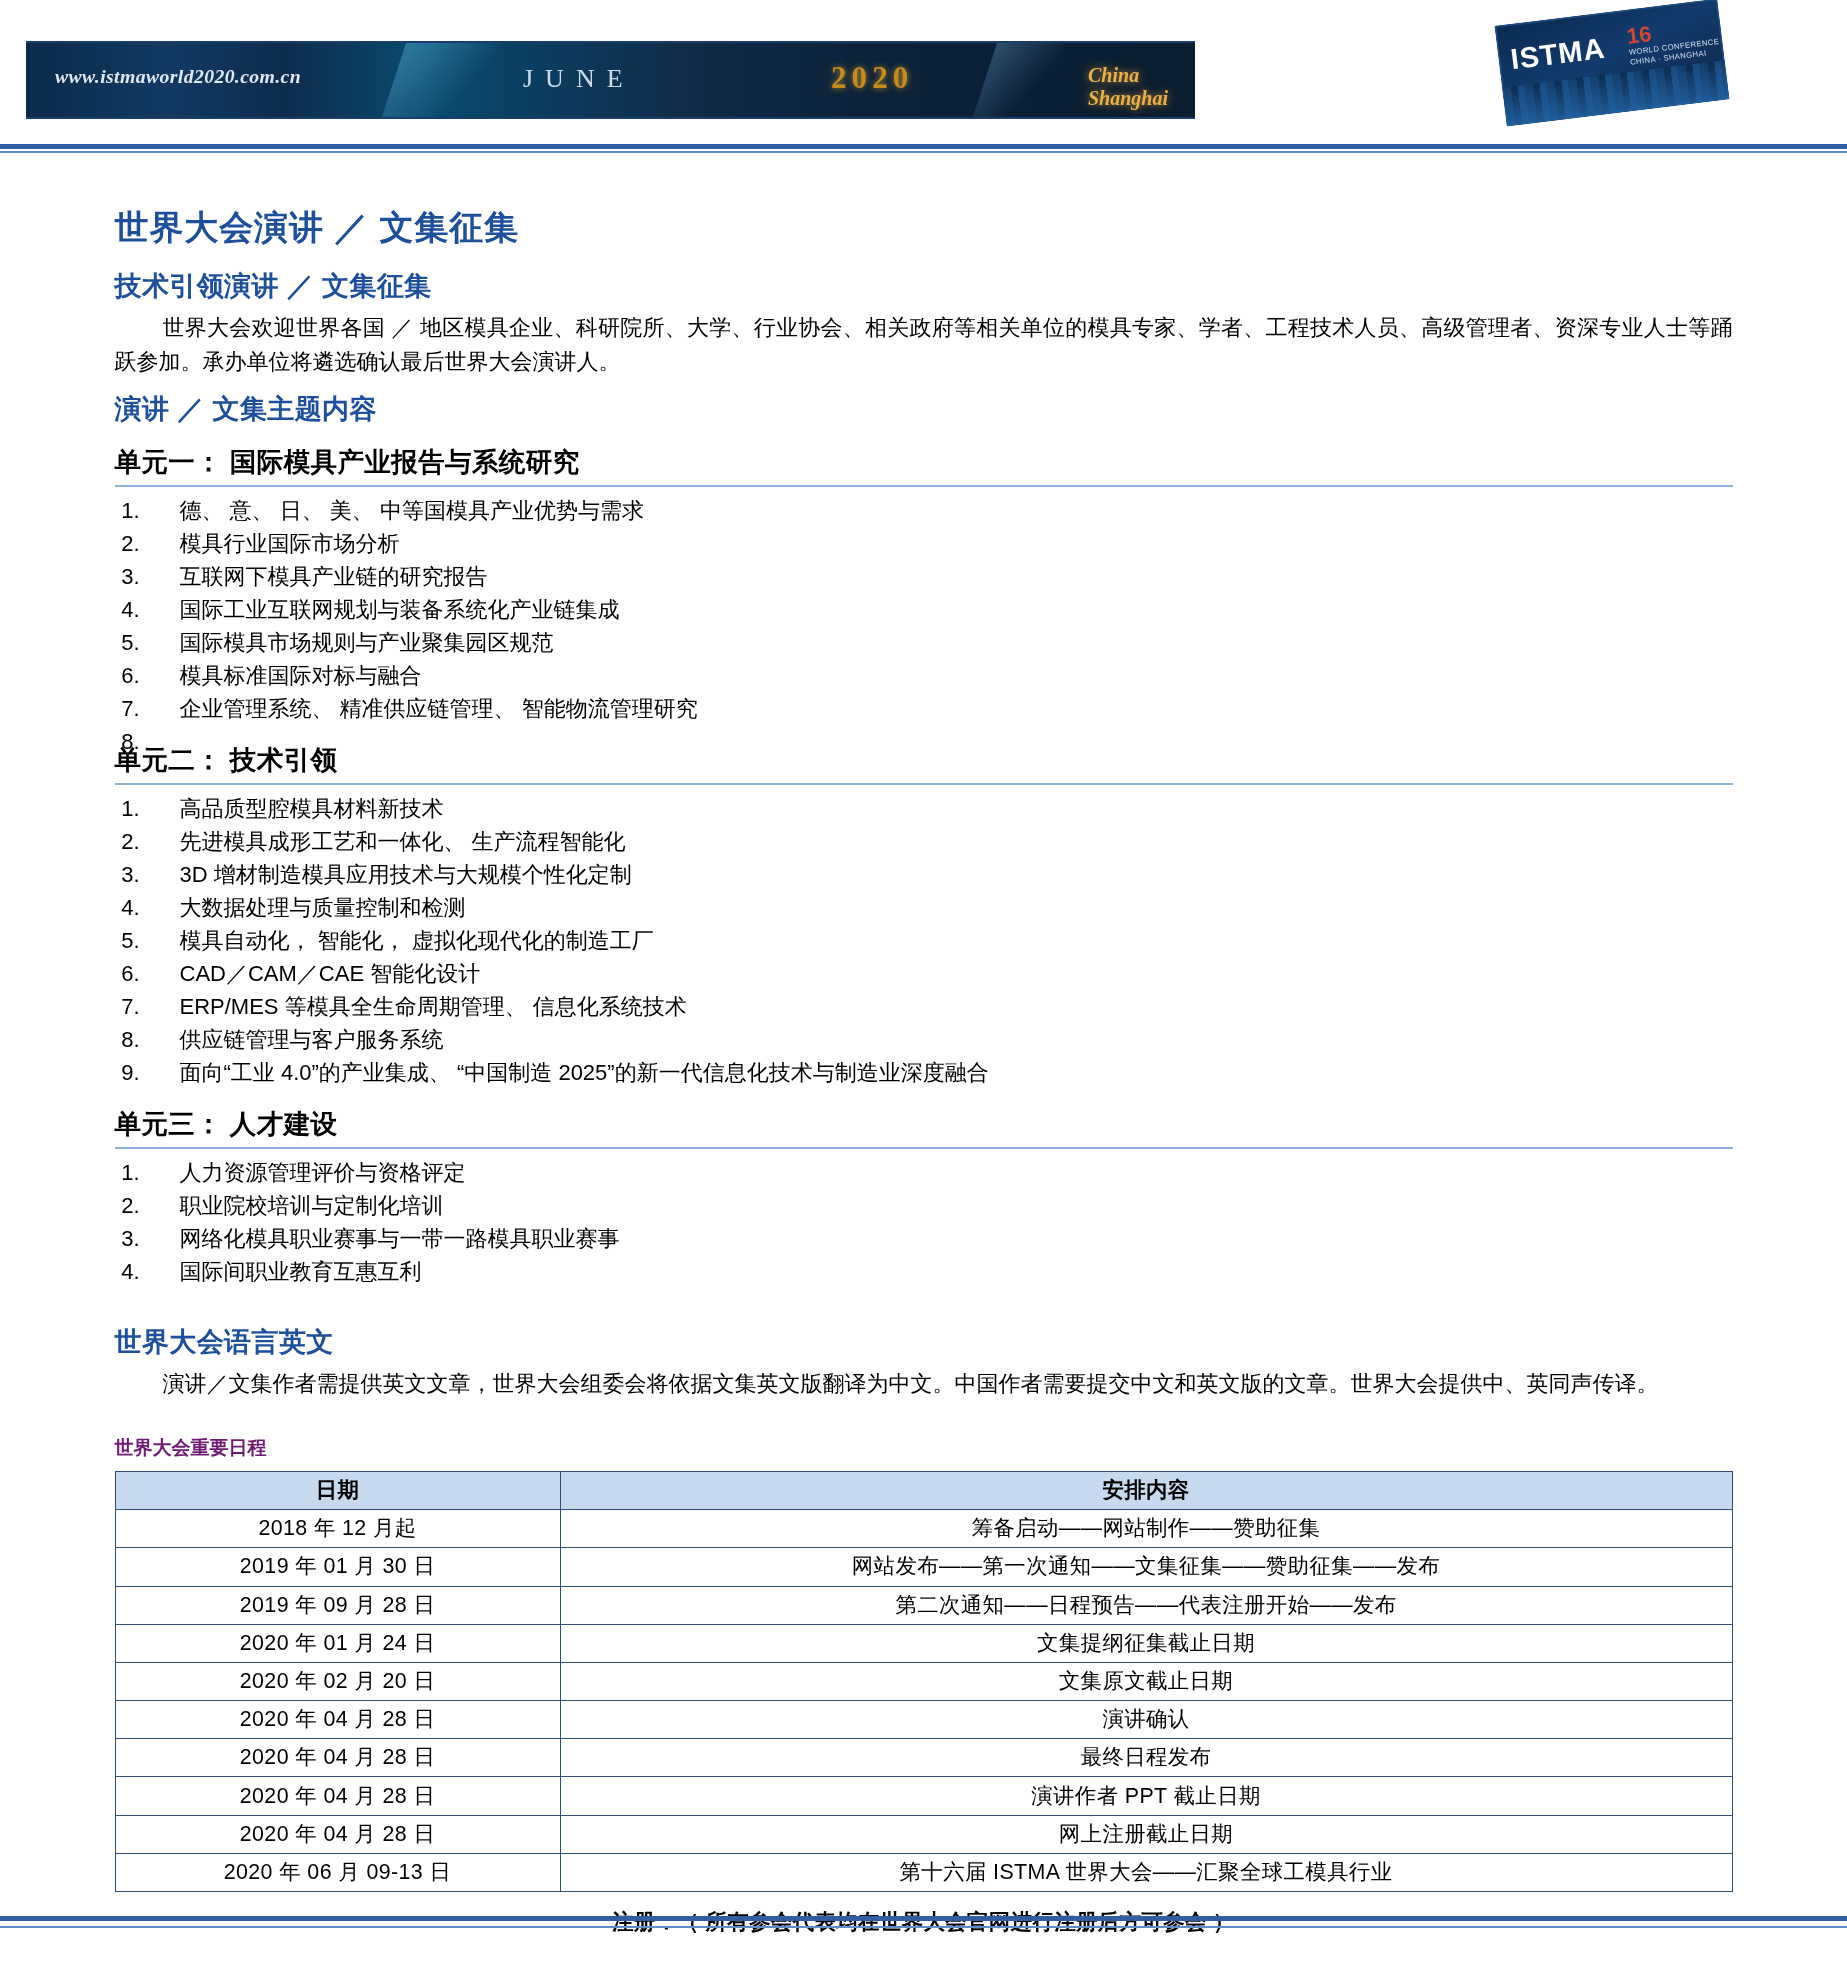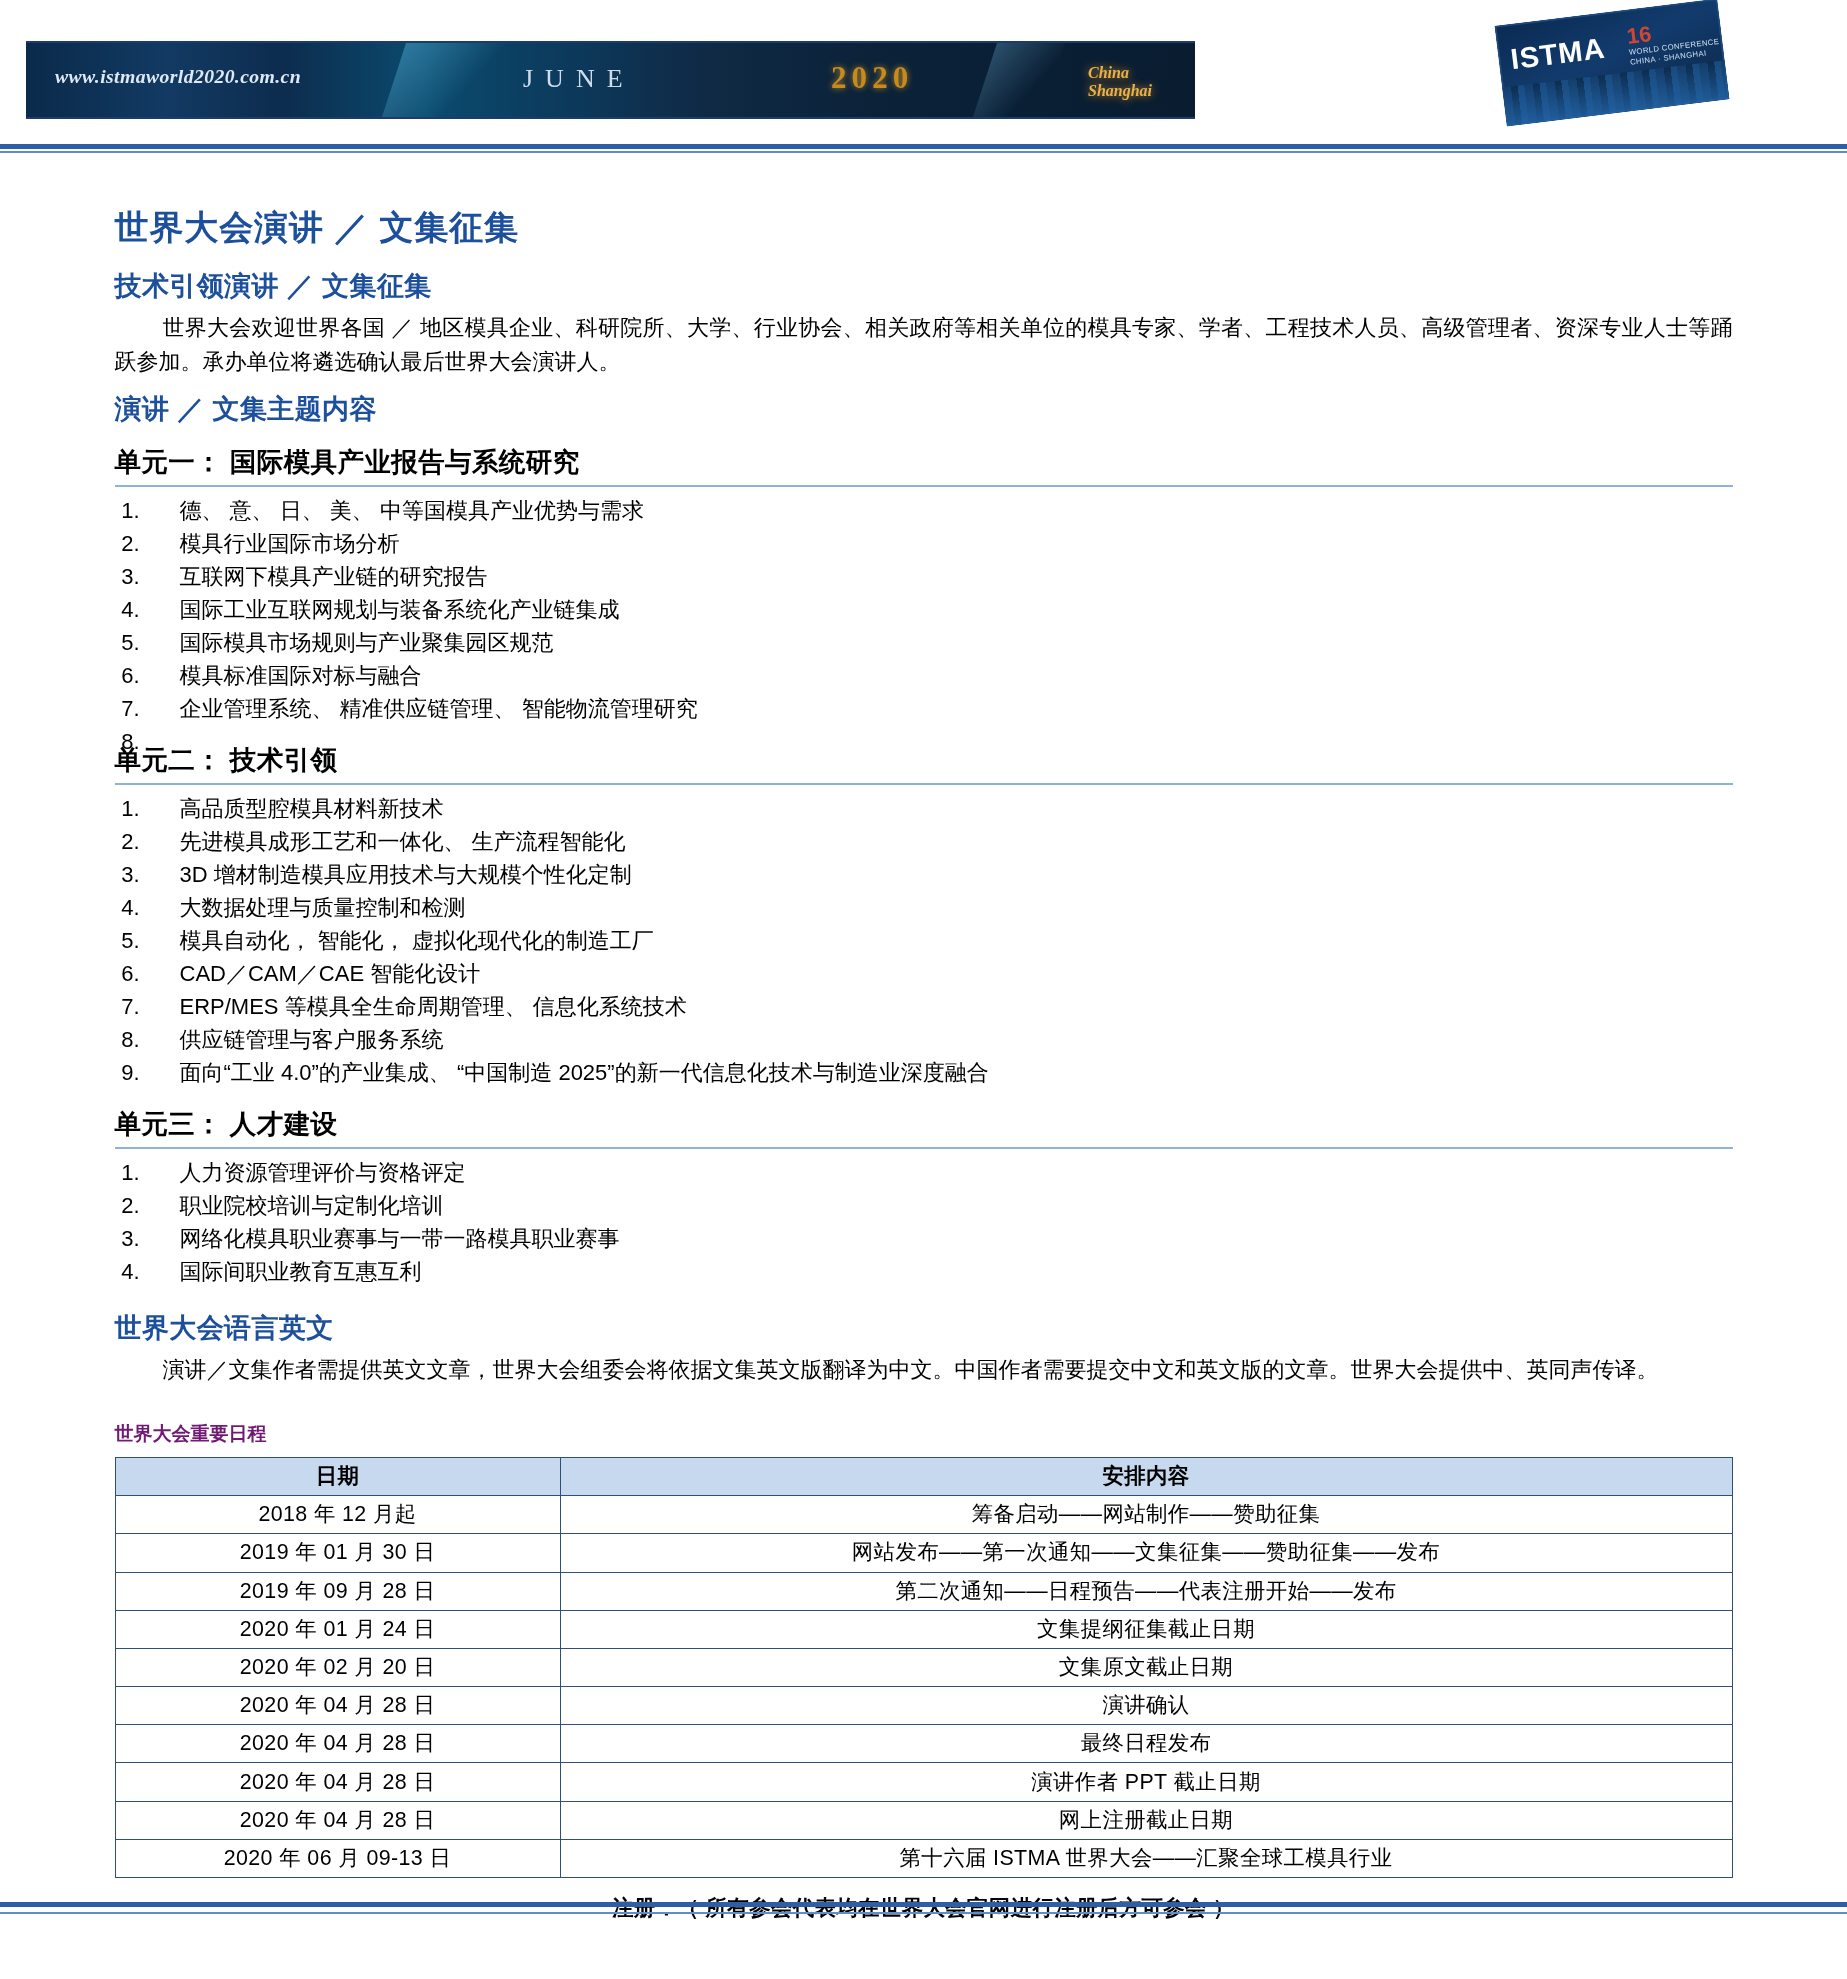--- a/index.html
+++ b/index.html
@@ -86,21 +86,21 @@
     text-shadow: 0 0 6.8px rgba(220,160,40,0.8);
     z-index: 3;
   }
   .banner-city {
     position: absolute;
     left: 1062px;
     top: 20.5px;
     font-family: "Liberation Serif", serif;
     font-style: italic;
     font-weight: bold;
-    font-size: 16px;
+    font-size: 20px;
     color: #e8b24a;
     text-shadow: 0 0 8.6px rgba(230,150,40,0.9);
     z-index: 3;
   }
   .logo-badge {
     position: absolute;
     left: 1500px;
     top: 12px;
     width: 224px;
     height: 101px;
@@ -331,21 +331,21 @@
     </ol>
 
     <h3 class="unit-title">单元三： 人才建设</h3>
     <ol class="unit-list">
       <li><span class="idx">1.</span><span>人力资源管理评价与资格评定</span></li>
       <li><span class="idx">2.</span><span>职业院校培训与定制化培训</span></li>
       <li><span class="idx">3.</span><span>网络化模具职业赛事与一带一路模具职业赛事</span></li>
       <li><span class="idx">4.</span><span>国际间职业教育互惠互利</span></li>
     </ol>
 
-    <h2 class="sec-title" style="margin-top:22px">世界大会语言英文</h2>
+    <h2 class="sec-title" style="margin-top:36px">世界大会语言英文</h2>
     <p class="body-text">演讲／文集作者需提供英文文章，世界大会组委会将依据文集英文版翻译为中文。中国作者需要提交中文和英文版的文章。世界大会提供中、英同声传译。</p>
 
     <h2 class="sched-title">世界大会重要日程</h2>
     <table class="schedule">
       <colgroup>
           <col class="c1">
           <col>
         </colgroup>
       <thead>
         <tr>

